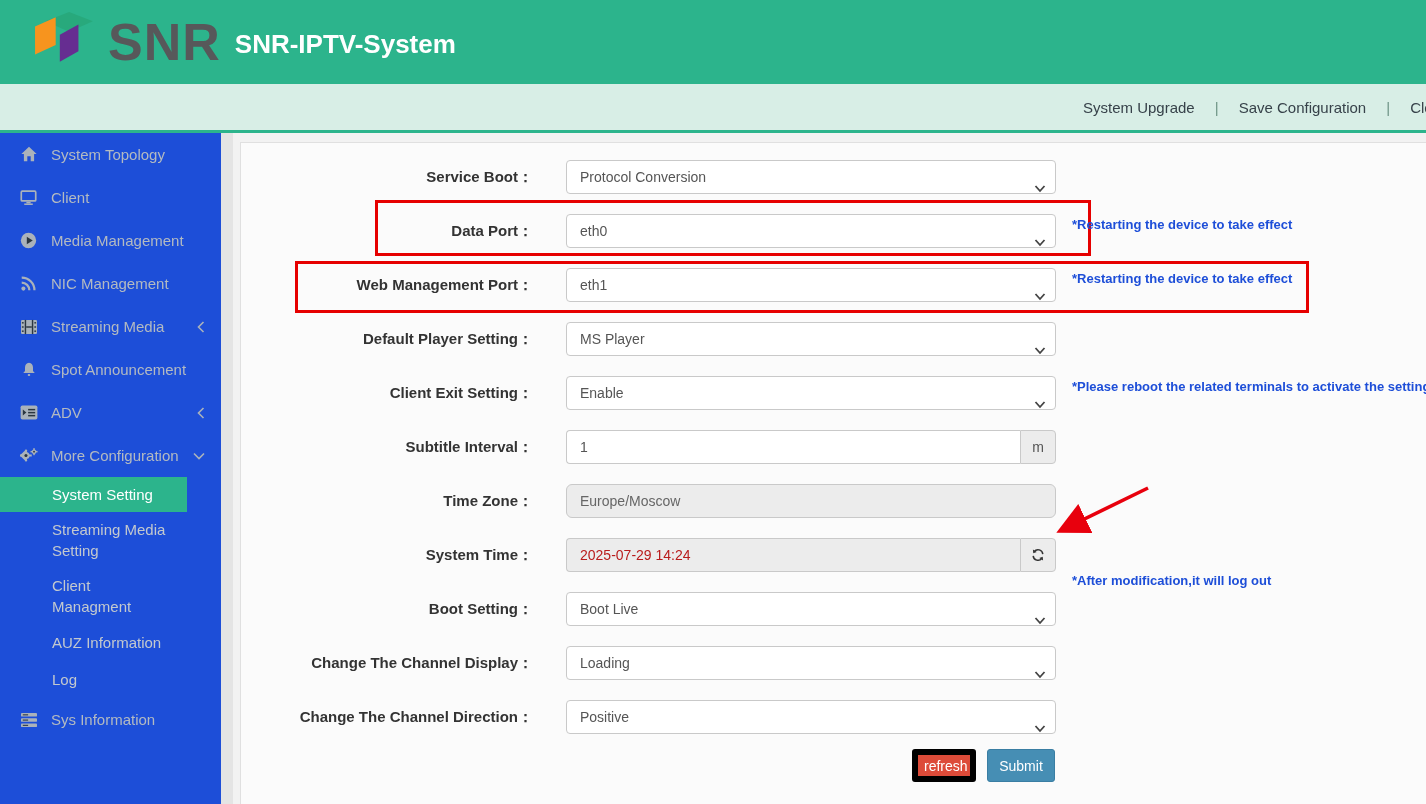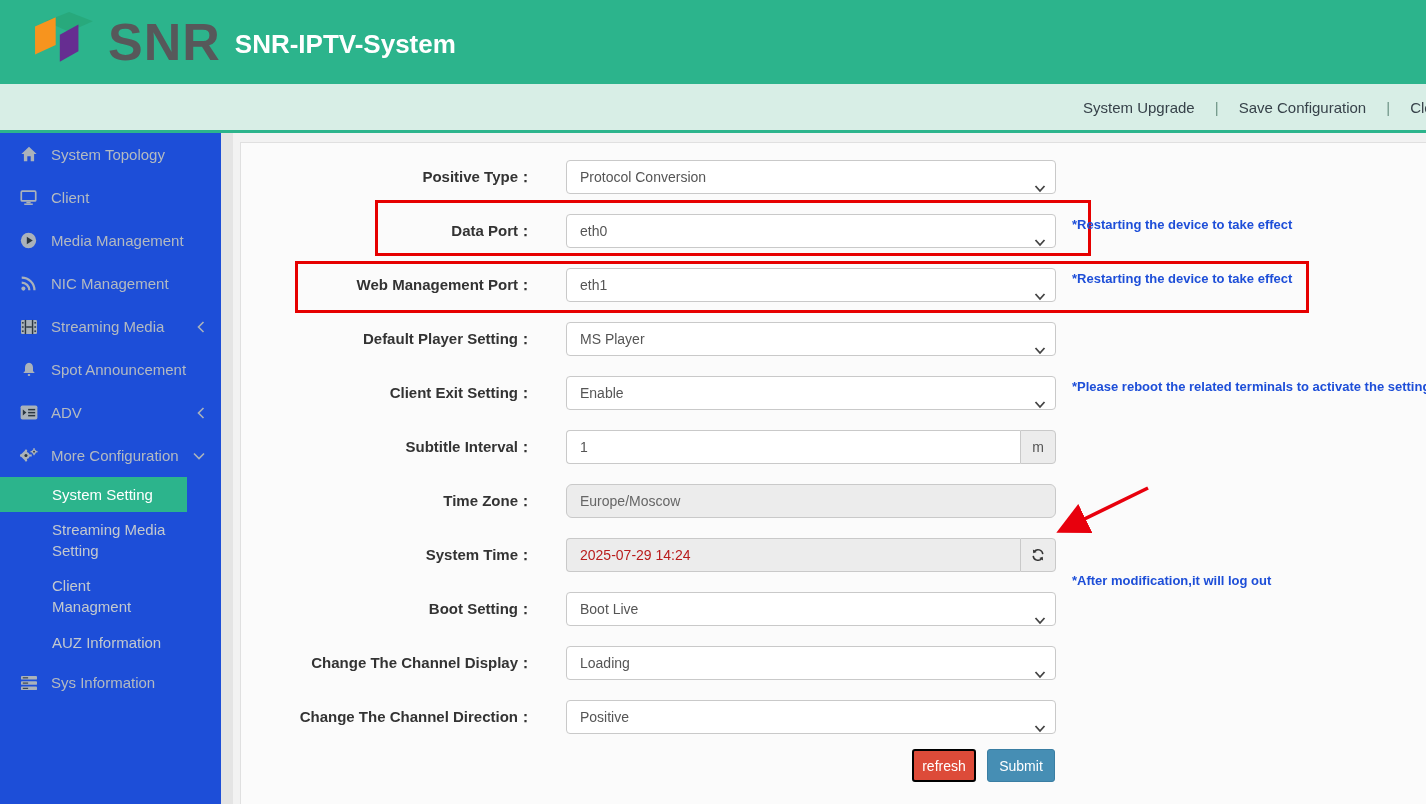--- a/index.html
+++ b/index.html
@@ -40,21 +40,21 @@
   .selectbox{position:relative;width:100%;height:34px;box-sizing:border-box;background:#ffffff;border:1px solid #c9c9c9;border-radius:4px;font-size:14px;color:#555555;line-height:32px;padding-left:13px;cursor:pointer;}
   .selectbox .sel-chev{position:absolute;right:9px;top:11px;}
   .igroup{display:flex;width:100%;height:34px;}
   .igroup .ibox{flex:1;box-sizing:border-box;background:#ffffff;border:1px solid #c9c9c9;border-right:none;border-radius:4px 0 0 4px;font-size:14px;color:#555555;line-height:32px;padding-left:13px;}
   .igroup .ibox.disabled{background:#ececec;color:#b91c1c;}
   .igroup .addon{width:36px;box-sizing:border-box;border:1px solid #c9c9c9;border-radius:0 4px 4px 0;background:#ececec;color:#555555;font-size:14px;display:flex;align-items:center;justify-content:center;}
   .ibox-full{width:100%;height:34px;box-sizing:border-box;background:#ececec;border:1px solid #c9c9c9;border-radius:6px;font-size:14px;color:#666666;line-height:32px;padding-left:13px;}
   .addon-btn{cursor:pointer;}
   
   .btn{position:absolute;top:606px;height:33px;border:none;border-radius:3px;color:#ffffff;font-size:14px;font-family:inherit;cursor:pointer;}
-  .btn-refresh{left:671px;width:64px;background:#dd4b39;border:2px solid #000000;}
+  .btn-refresh{left:671px;width:64px;background:#dd4b39;border:6px solid #000000;}
   .btn-submit{left:746px;width:68px;background:#468eb4;border:1px solid #3a7ea3;}
   
   .overlay{position:absolute;left:0;top:0;width:1426px;height:804px;pointer-events:none;z-index:40;}
   .red-rect{position:absolute;border:3px solid #e60000;}
   .red-rect.r1{left:375px;top:200px;width:710px;height:50px;}
   .red-rect.r2{left:295px;top:261px;width:1008px;height:46px;}
   .red-note{position:absolute;color:#1d4ed8;font-size:13px;font-weight:bold;white-space:nowrap;}
   .note1{left:1072px;top:217px;}
   .note2{left:1072px;top:271px;}
   .note3{left:1072px;top:379px;}
@@ -208,20 +208,23 @@
   </div>
   <div class="sub-item two-line">
     <span class="sub-label">Streaming Media Setting</span>
   </div>
   <div class="sub-item two-line">
     <span class="sub-label">Client Managment</span>
   </div>
   <div class="sub-item one-line">
     <span class="sub-label">AUZ Information</span>
   </div>
+  <div class="sub-item one-line">
+    <span class="sub-label">Log</span>
+  </div>
 
   <div class="side-item">
     <span class="ico">
       <svg width="18" height="16" viewBox="0 0 20 18">
           <g fill="#aab2ba">
             <rect x="1" y="1" width="18" height="4.2" rx="1"></rect>
             <rect x="1" y="6.9" width="18" height="4.2" rx="1"></rect>
             <rect x="1" y="12.8" width="18" height="4.2" rx="1"></rect>
           </g>
           <g fill="#2b3640">
@@ -235,21 +238,21 @@
   </div>
 
 </div>
 
 <div class="scroll-strip"></div>
 
 <div class="content">
   <div class="panel">
 
     <div class="frow" style="top:17px">
-      <div class="lbl">Positive Type：</div>
+      <div class="lbl">Service Boot：</div>
       <div class="field">
           <div class="selectbox">
         <span>Protocol Conversion</span>
         <span class="sel-chev"><svg width="12" height="9" viewBox="0 0 12 9">
                 <polyline points="1.5,2 6,7 10.5,2" fill="none" stroke="#444" stroke-width="1.8"></polyline>
               </svg></span>
       </div>
         </div>
     </div>
 

